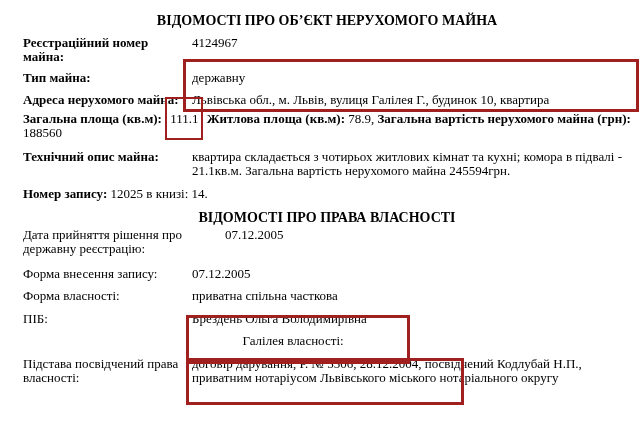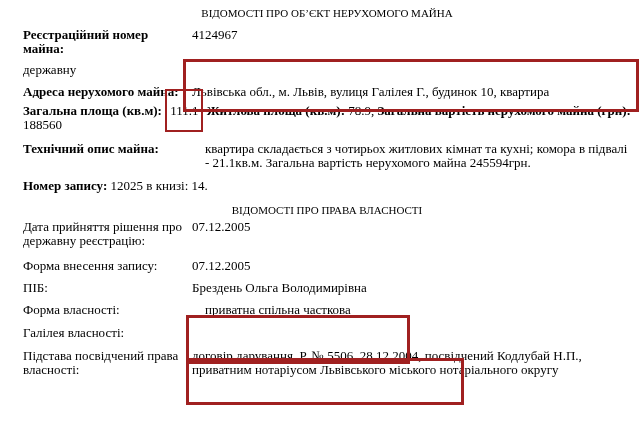--- a/index.html
+++ b/index.html
@@ -10,52 +10,53 @@
     padding:6px 9px 0 23px;
     background:#ffffff;
     color:#000;
     font-family:"Liberation Serif", serif;
     font-size:13px;
     line-height:14px;
     overflow:hidden;
   }
   .doc-title{
     text-align:center;
-    font-weight:normal;
-    font-size:11px;
-    margin:0 0 8px 0;
+    font-weight:bold;
+    font-size:14px;
+    margin:8px 0 8px 0;
   }
-  .row{display:flex;margin-bottom:8px;}
+  .row{display:flex;margin-bottom:8px;justify-content:center;}
   .label{flex:0 0 169px;width:169px;padding-right:8px;box-sizing:border-box;}
   .value{flex:1;}
   .b{font-weight:bold;}
   .para{margin:0 0 10px 0;}
   .mb3{margin-bottom:3px;}
   .mb5{margin-bottom:5px;}
   .mb7{margin-bottom:7px;}
-  .mb9{margin-bottom:9px;gap:13px;}
+  .mb9{margin-bottom:9px;}
   .mb10{margin-bottom:10px;}
-  .mb11{margin-bottom:11px;}
+  .mb11{margin-bottom:11px;gap:33px;}
   .mb17{}
   .boxed{border:2px solid #a02020;padding:12px 3px;margin-top:27px;}
   .hl-box{position:absolute;border:3px solid #a02020;pointer-events:none;}
 </style>
 </head>
 <body>
 
 <div class="page">
 
   <div class="doc-title">ВІДОМОСТІ ПРО ОБ’ЄКТ НЕРУХОМОГО МАЙНА</div>
 
   <div class="row mb7">
     <div class="label b">Реєстраційний номер майна:</div>
     <div class="value">4124967</div>
   </div>
 
   <div class="row">
+    <div class="label b">Тип майна:</div>
     <div class="value">державну</div>
   </div>
 
   <div class="row mb5">
     <div class="label b">Адреса нерухомого майна:</div>
     <div class="value">Львівська обл., м. Львів, вулиця Галілея Г., будинок 10, квартира</div>
   </div>
 
   <p class="para mb10"><span class="b">Загальна площа (кв.м):</span> <span class="boxed" style="border-color: rgb(160, 32, 32);">111.1</span> <span class="b">Житлова площа (кв.м):</span> <span>78.9,</span> <span class="b">Загальна вартість нерухомого майна (грн):</span> <span>188560</span></p>
 
@@ -71,28 +72,28 @@
   <div class="row mb11">
     <div class="label">Дата прийняття рішення про державну реєстрацію:</div>
     <div class="value">07.12.2005</div>
   </div>
 
   <div class="row">
     <div class="label">Форма внесення запису:</div>
     <div class="value">07.12.2005</div>
   </div>
 
+  <div class="row mb9">
+    <div class="label">Форма власності:</div>
+    <div class="value">приватна спільна часткова</div>
+  </div>
+
   <div class="row">
     <div class="label">ПІБ:</div>
     <div class="value">Брездень Ольга Володимирівна</div>
-  </div>
-
-  <div class="row mb9">
-    <div class="label">Форма власності:</div>
-    <div class="value">приватна спільна часткова</div>
   </div>
 
   <div class="row mb9">
     <div class="label">Галілея власності:</div>
   </div>
 
   <div class="row">
     <div class="label">Підстава посвідчений права власності:</div>
     <div class="value">договір дарування, Р. № 5506, 28.12.2004, посвідчений Кодлубай Н.П., приватним нотаріусом Львівського міського нотаріального округу</div>
   </div>

